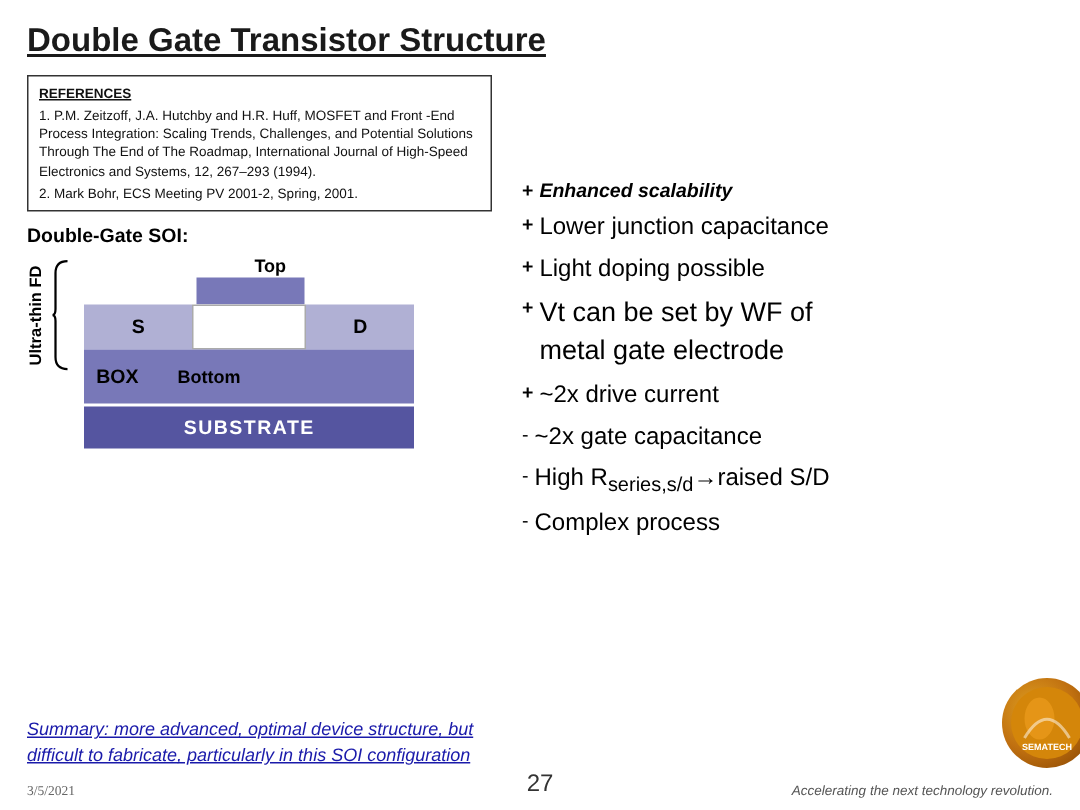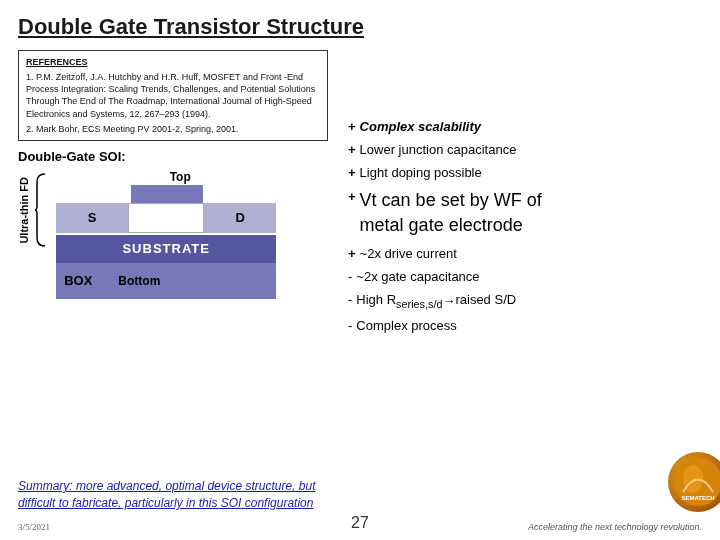--- a/index.html
+++ b/index.html
@@ -115,21 +115,21 @@
       flex-shrink: 0;
     }
 
     .bullet-minus {
       color: #000;
       margin-right: 4px;
       flex-shrink: 0;
     }
 
     .bullet-text {
-      font-size: 13px;
+      font-size: 16px;
     }
 
     .bold-italic {
       font-style: italic;
       font-weight: bold;
     }
 
     .bottom-row {
       display: flex;
       flex-direction: row;
@@ -248,37 +248,37 @@
           <div style="display:flex;flex-direction:row;width:220px;height:30px;">
             <div style="background:#b0b0d4;width:72px;height:30px;display:flex;align-items:center;justify-content:center;">
               <span class="sd-label-s">S</span>
             </div>
             <div style="background:#fff;border:1px solid #aaa;width:76px;height:30px;"></div>
             <div style="background:#b0b0d4;width:72px;height:30px;display:flex;align-items:center;justify-content:center;">
               <span class="sd-label-d">D</span>
             </div>
           </div>
 
-          <div style="background:#5555a0;width:220px;height:28px;display:flex;align-items:center;justify-content:center;margin-top:2px;">
-            <span style="font-size:13px;font-weight:bold;color:#fff;letter-spacing:1px;">SUBSTRATE</span>
-          </div>
-
           <div style="display:flex;flex-direction:row;width:220px;height:36px;background:#7878b8;align-items:center;">
             <div style="font-size:13px;font-weight:bold;color:#000;margin-left:8px;margin-right:6px;">BOX</div>
             <div style="font-size:12px;font-weight:bold;color:#000;margin-left:20px;">Bottom</div>
           </div>
+
+          <div style="background:#5555a0;width:220px;height:28px;display:flex;align-items:center;justify-content:center;margin-top:2px;">
+            <span style="font-size:13px;font-weight:bold;color:#fff;letter-spacing:1px;">SUBSTRATE</span>
+          </div>
         </div>
       </div>
     </div>
 
     <div class="right-col">
 
       <div class="bullet-item">
         <span class="bullet-plus">+</span>
-        <span class="bold-italic">Complex scalability</span>
+        <span class="bold-italic">Enhanced scalability</span>
       </div>
 
       <div class="bullet-item">
         <span class="bullet-plus">+</span>
         <span class="bullet-text">Lower junction capacitance</span>
       </div>
 
       <div class="bullet-item">
         <span class="bullet-plus">+</span>
         <span class="bullet-text">Light doping possible</span>

